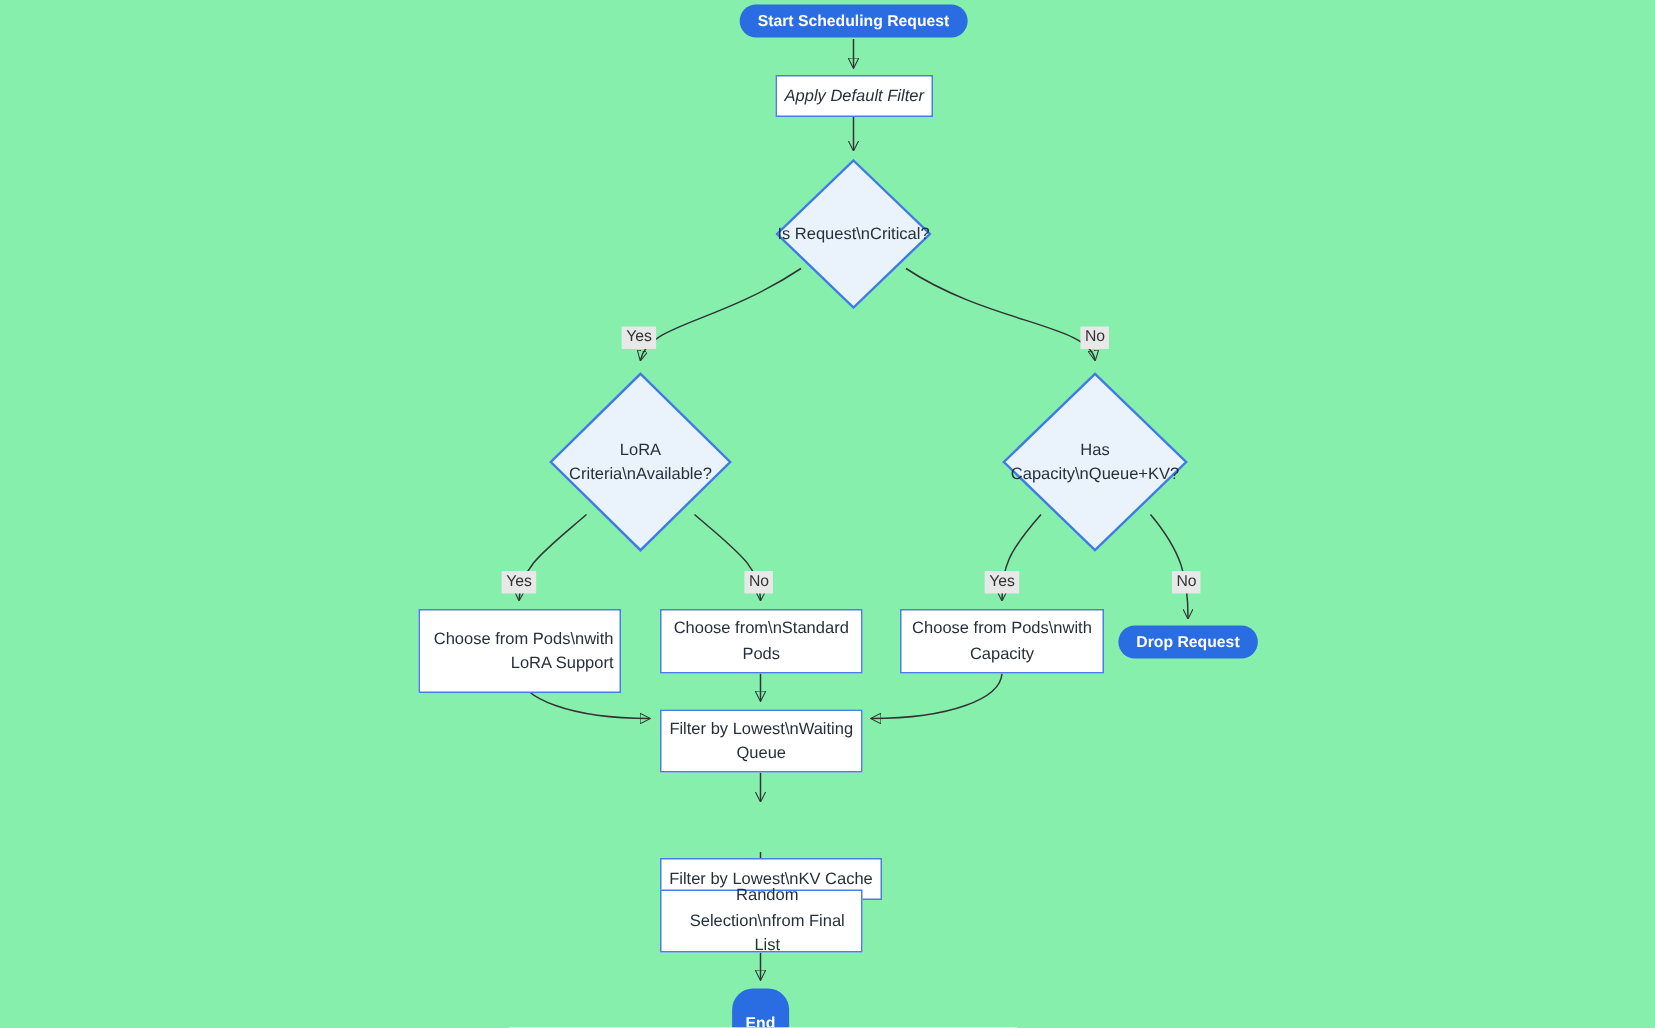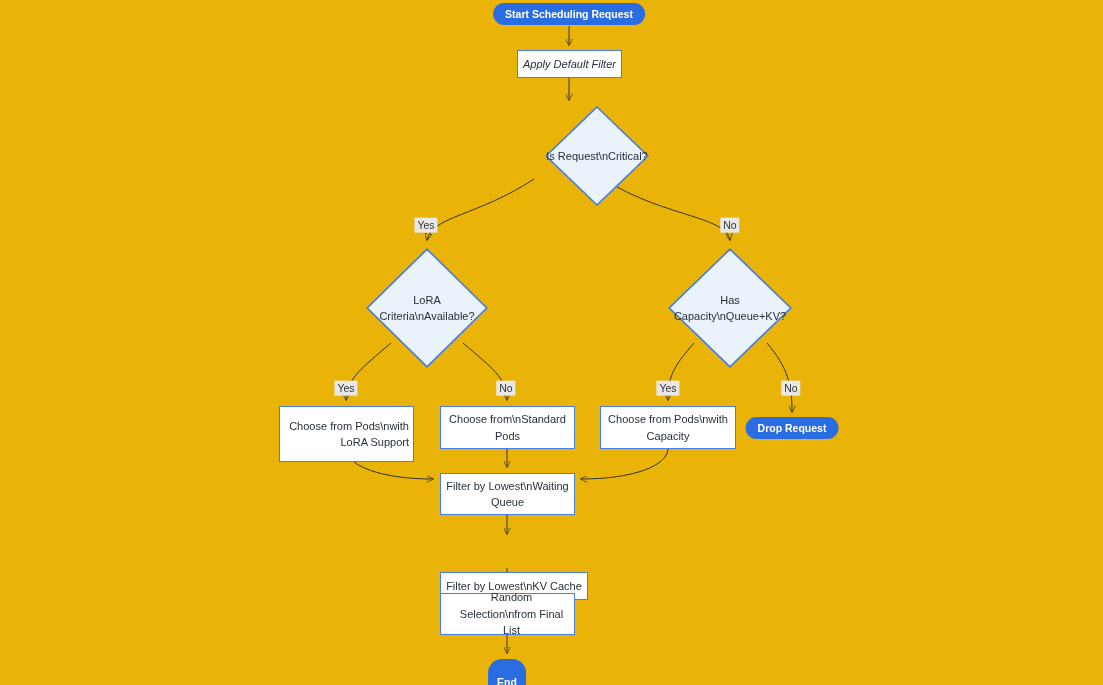--- a/index.html
+++ b/index.html
@@ -1,17 +1,17 @@
 <!DOCTYPE html>
 <html style="--accent: #2a6ce2; --accent-text: #ffffff; --node-fill: #ffffff; --node-border: #4a7de8; --decision-fill: #eaf2fc; --decision-border: #3f7ae8; --edge: #333333; --edge-label-bg: #e8e8e8; --text: #26303b;"><head>
 <meta charset="utf-8">
 <style>
   html,body{margin:0;padding:0;background:#ffffff;}
   .canvas{
-    position:relative;width:1103px;height:685px;background:#eab308;
+    position:relative;width:1103px;height:685px;background:#86efac;
     font-family:"Liberation Sans", sans-serif;overflow:hidden;
   }
   .edges{position:absolute;left:0;top:0;width:1103px;height:685px;}
   .edges path{fill:none;stroke:var(--edge,#333333);stroke-width:1px;}
   .node{
     position:absolute;box-sizing:border-box;display:flex;align-items:center;justify-content:center;
     text-align:center;font-size:11px;line-height:1.5;color:var(--text,#26303b);
   }
   .rect{
     background:var(--node-fill,#ffffff);
@@ -68,21 +68,21 @@
   </svg>
 
   <div class="pill" style="left:569px;top:3px;">
     <span>Start Scheduling Request</span>
   </div>
 
   <div class="node rect oneline" style="left:517px;top:50px;width:105px;height:28px;font-style:italic;">
     <span>Apply Default Filter</span>
   </div>
 
-  <div class="node decision" style="left:517px;top:106px;width:104px;height:100px;margin-left:28px;">
+  <div class="node decision" style="left:517px;top:106px;width:104px;height:100px;">
     <svg class="dshape" viewBox="0 0 100 100" preserveAspectRatio="none">
       <polygon points="50,1 99,50 50,99 1,50" vector-effect="non-scaling-stroke"></polygon>
     </svg>
     <div class="dlabel">Is Request\nCritical?</div>
   </div>
 
   <div class="node decision" style="left:366px;top:248px;width:122px;height:120px;">
     <svg class="dshape" viewBox="0 0 100 100" preserveAspectRatio="none">
       <polygon points="50,1 99,50 50,99 1,50" vector-effect="non-scaling-stroke"></polygon>
     </svg>

